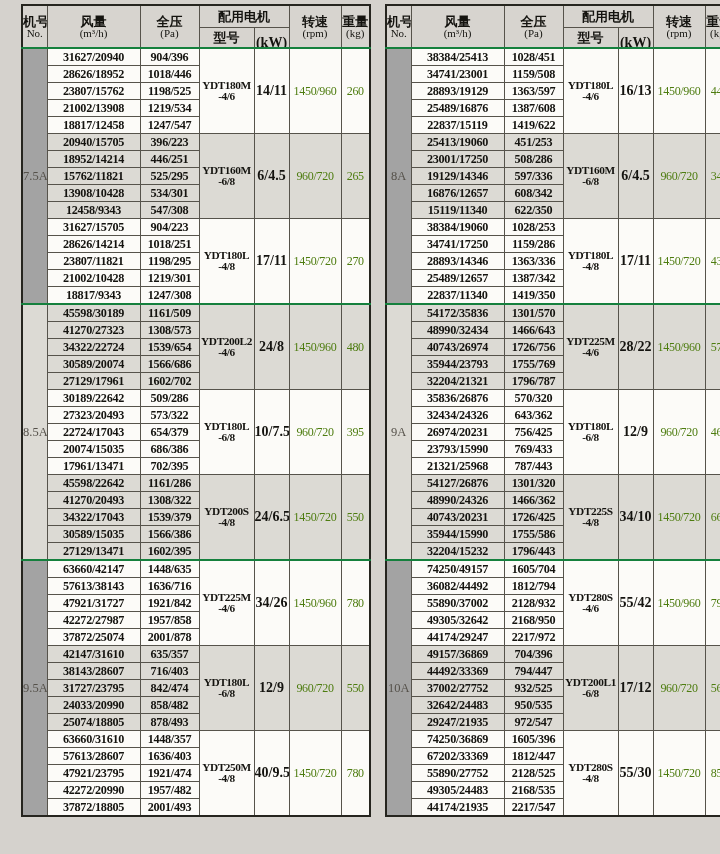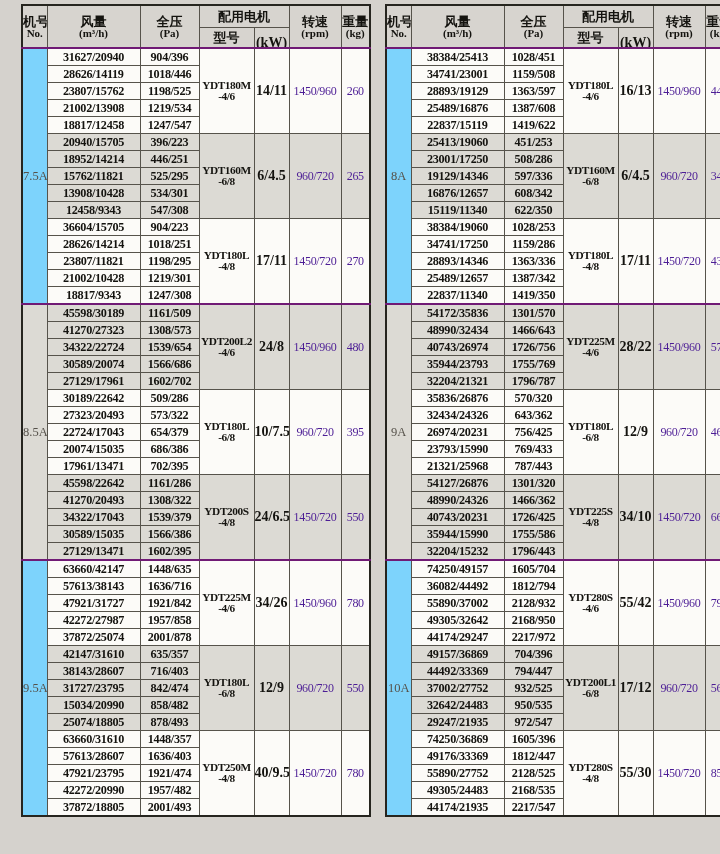--- a/index.html
+++ b/index.html
@@ -9,34 +9,34 @@
         display:flex;gap:14px;align-items:flex-start;}
   table.spec{border-collapse:collapse;table-layout:fixed;width:348px;
              border:2px solid #26251f;background:#d5d2cd;}
   .spec th,.spec td{border:1px solid #56534b;text-align:center;vertical-align:middle;
              padding:0;overflow:hidden;white-space:nowrap;}
   .spec thead th{background:#d7d4cf;color:#14130f;}
   .spec thead{border-bottom:2px solid #26251f;}
   .hr1 th{height:21px;}
   .hr2 th{height:19px;}
   .h-zh{font-family:"Liberation Sans",sans-serif;font-weight:bold;font-size:13px;line-height:13px;color:#14130f;}
-  .h-unit{font-family:"Liberation Serif",serif;font-weight:bold;font-size:11px;line-height:11px;color:#14130f;}
+  .h-unit{font-family:"Liberation Serif",serif;font-weight:normal;font-size:11px;line-height:11px;color:#14130f;}
   .h-zh-sm{font-family:"Liberation Sans",sans-serif;font-weight:bold;font-size:10px;line-height:10px;margin-left:48px;}
   .h-unit-sm{font-family:"Liberation Serif",serif;font-weight:bold;font-size:14px;line-height:9px;}
   .spec td{height:16px;background:#fcfbf8;font-size:12.2px;line-height:12px;
            font-weight:bold;color:#14130f;}
   tr.shaded td{background:#dcdad4;}
-  td.machine{background:#7dd3fc;font-weight:normal;color:#55514a;font-size:12.5px;}
+  td.machine{background:#a3a3a3;font-weight:normal;color:#55514a;font-size:12.5px;}
   td.airflow{font-size:12.2px;letter-spacing:-0.3px;}
   td.pressure{font-size:12.2px;letter-spacing:-0.3px;}
   td.model{font-size:11.3px;letter-spacing:-0.4px;}
   td.model .m1,td.model .m2{display:block;line-height:11px;text-align:center;}
   td.power{font-size:14px;}
-  td.speed,td.weight{font-weight:normal;color:#4c1d95;font-size:12px;letter-spacing:-0.3px;}
-  tr.blk-start td{border-top:2px solid #701a75;}
+  td.speed,td.weight{font-weight:normal;color:#4d7c0f;font-size:12px;letter-spacing:-0.3px;}
+  tr.blk-start td{border-top:2px solid #15803d;}
   
   col.c-machine{width:25px;} col.c-airflow{width:93px;} col.c-pressure{width:59px;}
   col.c-model{width:55px;} col.c-power{width:35px;} col.c-speed{width:52px;}
   col.c-weight{width:29px;}
 </style>
 </head>
 <body>
 
 <div class="page">
 
@@ -93,21 +93,21 @@
           <td class="pressure">904/396</td>
           <td class="model" rowspan="5">
             <span class="m1">YDT180M</span>
             <span class="m2">-4/6</span>
           </td>
           <td class="power" rowspan="5">14/11</td>
           <td class="speed" rowspan="5">1450/960</td>
           <td class="weight" rowspan="5">260</td>
         </tr>
         <tr class="">
-          <td class="airflow">28626/14119</td>
+          <td class="airflow">28626/18952</td>
           <td class="pressure">1018/446</td>
         </tr>
         <tr class="">
           <td class="airflow">23807/15762</td>
           <td class="pressure">1198/525</td>
         </tr>
         <tr class="">
           <td class="airflow">21002/13908</td>
           <td class="pressure">1219/534</td>
         </tr>
@@ -136,21 +136,21 @@
         </tr>
         <tr class="shaded">
           <td class="airflow">13908/10428</td>
           <td class="pressure">534/301</td>
         </tr>
         <tr class="shaded">
           <td class="airflow">12458/9343</td>
           <td class="pressure">547/308</td>
         </tr>
         <tr class="">
-          <td class="airflow">36604/15705</td>
+          <td class="airflow">31627/15705</td>
           <td class="pressure">904/223</td>
           <td class="model" rowspan="5">
             <span class="m1">YDT180L</span>
             <span class="m2">-4/8</span>
           </td>
           <td class="power" rowspan="5">17/11</td>
           <td class="speed" rowspan="5">1450/720</td>
           <td class="weight" rowspan="5">270</td>
         </tr>
         <tr class="">
@@ -292,21 +292,21 @@
         </tr>
         <tr class="shaded">
           <td class="airflow">38143/28607</td>
           <td class="pressure">716/403</td>
         </tr>
         <tr class="shaded">
           <td class="airflow">31727/23795</td>
           <td class="pressure">842/474</td>
         </tr>
         <tr class="shaded">
-          <td class="airflow">15034/20990</td>
+          <td class="airflow">24033/20990</td>
           <td class="pressure">858/482</td>
         </tr>
         <tr class="shaded">
           <td class="airflow">25074/18805</td>
           <td class="pressure">878/493</td>
         </tr>
         <tr class="">
           <td class="airflow">63660/31610</td>
           <td class="pressure">1448/357</td>
           <td class="model" rowspan="5">
@@ -607,21 +607,21 @@
           <td class="pressure">1605/396</td>
           <td class="model" rowspan="5">
             <span class="m1">YDT280S</span>
             <span class="m2">-4/8</span>
           </td>
           <td class="power" rowspan="5">55/30</td>
           <td class="speed" rowspan="5">1450/720</td>
           <td class="weight" rowspan="5">850</td>
         </tr>
         <tr class="">
-          <td class="airflow">49176/33369</td>
+          <td class="airflow">67202/33369</td>
           <td class="pressure">1812/447</td>
         </tr>
         <tr class="">
           <td class="airflow">55890/27752</td>
           <td class="pressure">2128/525</td>
         </tr>
         <tr class="">
           <td class="airflow">49305/24483</td>
           <td class="pressure">2168/535</td>
         </tr>

